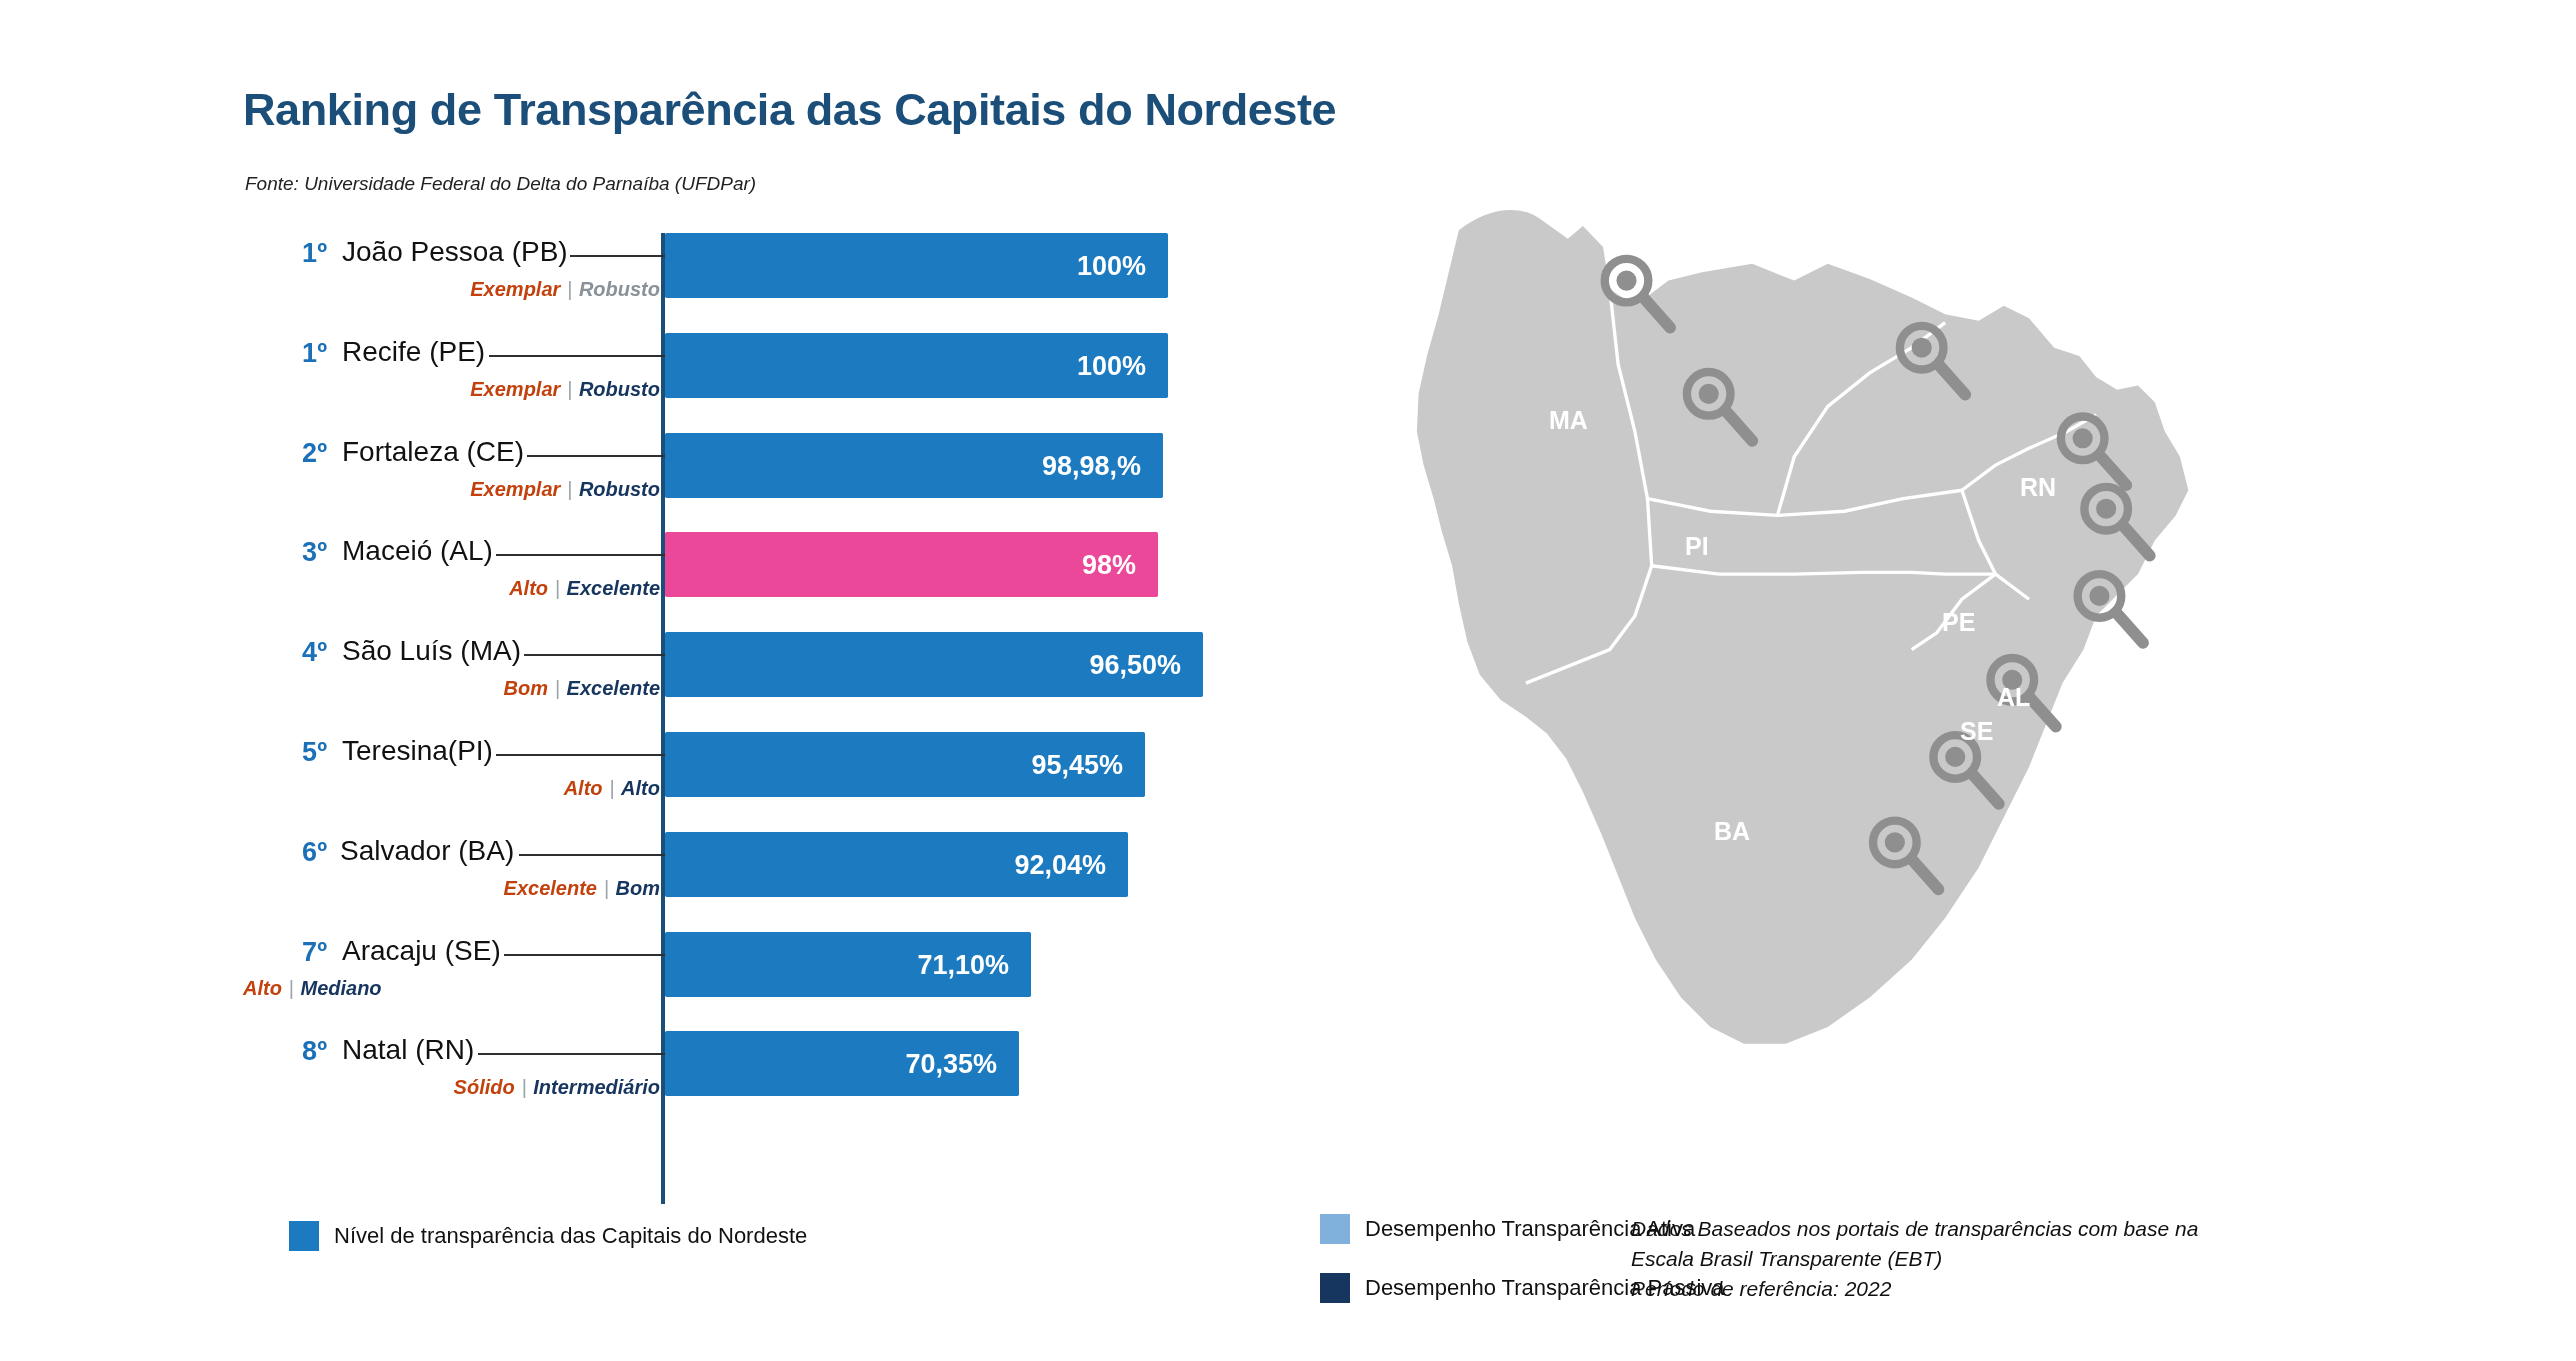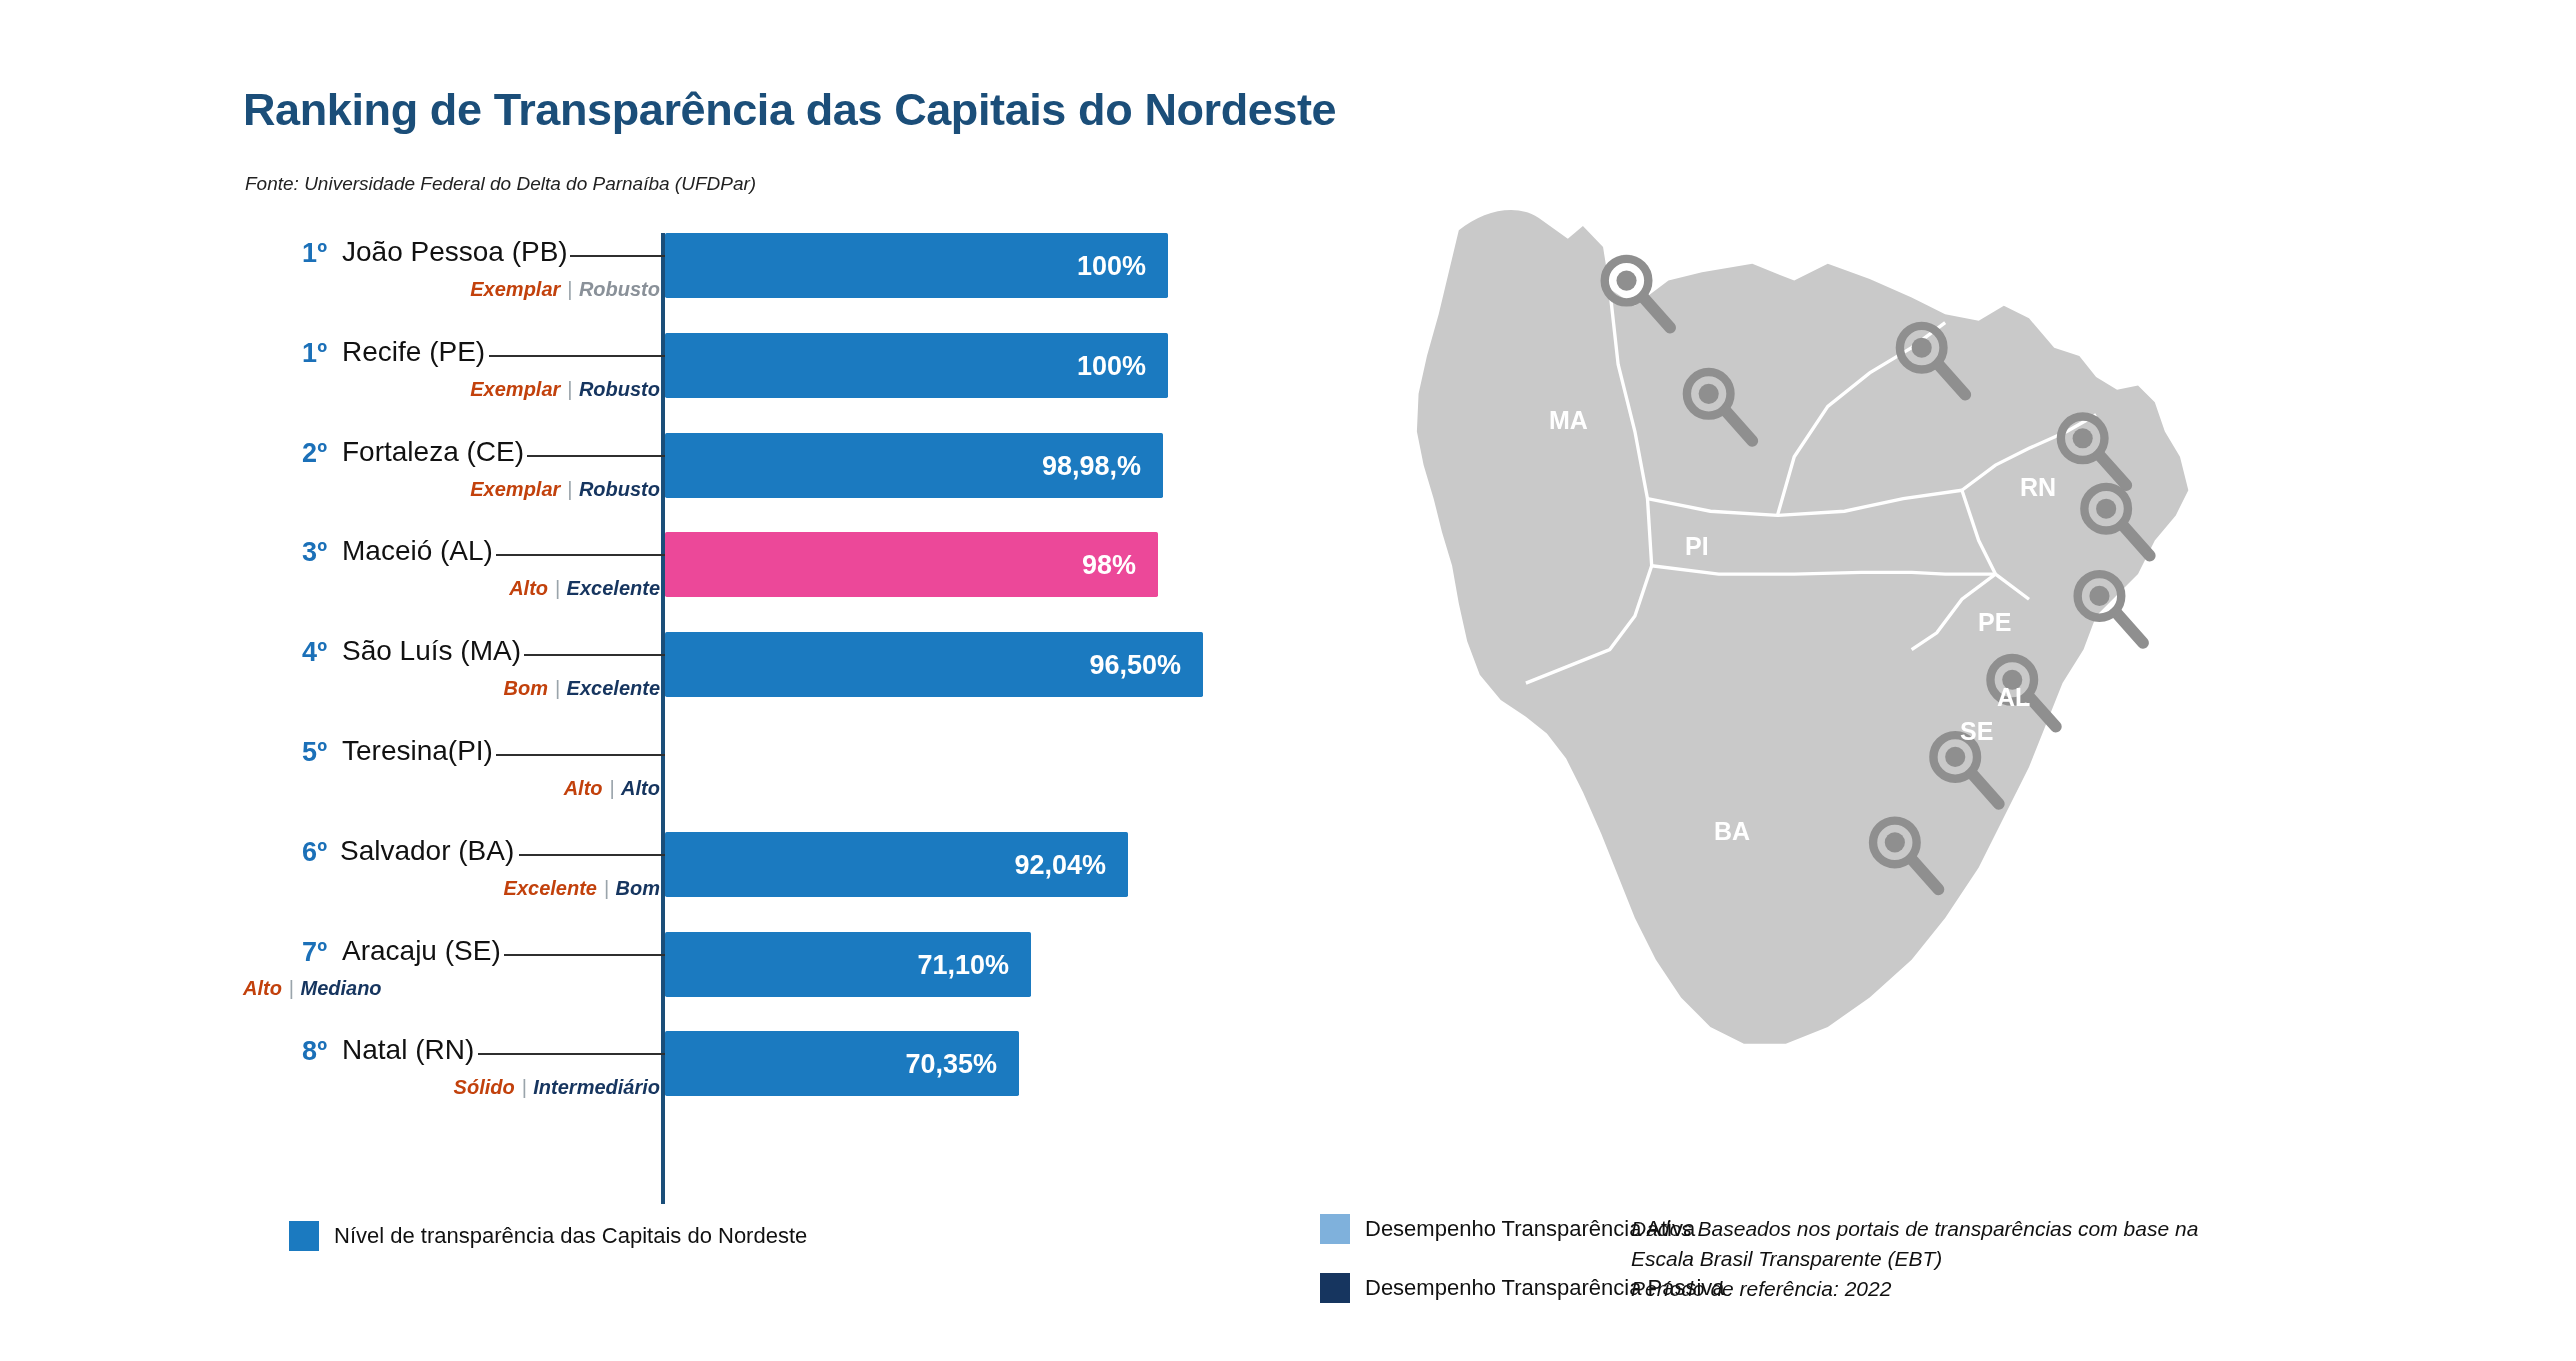--- a/index.html
+++ b/index.html
@@ -217,20 +217,23 @@
           <div class="subs" style="top: 45px; left: 0px; width: 417px; text-align: right;"><span class="sub-active">Bom</span><span class="sub-sep">|</span><span class="sub-passive">Excelente</span></div>
           <div class="bar" style="top: 0px; width: 538px; background: rgb(27, 122, 192);">
             <span class="bar-value">96,50%</span>
           </div>
         </div>
         <div class="row" style="top: 499px;">
           <div class="rank-num" style="top: 5px; left: 0px; width: 84px; text-align: right;">5º</div>
           <div class="city-name" style="top: 3.4px; left: 99px;">Teresina(PI)</div>
           <div class="leader" style="left: 253px; top: 22px; width: 169px;"></div>
           <div class="subs" style="top: 45px; left: 0px; width: 417px; text-align: right;"><span class="sub-active">Alto</span><span class="sub-sep">|</span><span class="sub-passive">Alto</span></div>
+          <div class="bar" style="top: 0px; width: 480px; background: rgb(27, 122, 192);">
+            <span class="bar-value">95,45%</span>
+          </div>
         </div>
         <div class="row" style="top: 599px;">
           <div class="rank-num" style="top: 5px; left: 0px; width: 84px; text-align: right;">6º</div>
           <div class="city-name" style="top: 3.4px; left: 97px;">Salvador (BA)</div>
           <div class="leader" style="left: 276px; top: 22px; width: 146px;"></div>
           <div class="subs" style="top: 45px; left: 0px; width: 417px; text-align: right;"><span class="sub-active">Excelente</span><span class="sub-sep">|</span><span class="sub-passive">Bom</span></div>
           <div class="bar" style="top: 0px; width: 463px; background: rgb(27, 122, 192);">
             <span class="bar-value">92,04%</span>
           </div>
         </div>
@@ -339,21 +342,21 @@
           <circle cx="640" cy="790" r="26" fill="none" stroke="#8f8f8f" stroke-width="10"></circle>
           <circle cx="640" cy="790" r="12" fill="#8f8f8f"></circle>
           <line x1="660" y1="810" x2="692" y2="846" stroke="#8f8f8f" stroke-width="14" stroke-linecap="round"></line>
         </g>
       </g>
     </svg>
 
     <div class="state-label" style="left:191px; top:226px;">MA</div>
     <div class="state-label" style="left:327px; top:352px;">PI</div>
     <div class="state-label" style="left:662px; top:293px;">RN</div>
-    <div class="state-label" style="left:620px; top:428px;">PE</div>
+    <div class="state-label" style="left:584px; top:428px;">PE</div>
     <div class="state-label" style="left:639px; top:503px;">AL</div>
     <div class="state-label" style="left:602px; top:537px;">SE</div>
     <div class="state-label" style="left:356px; top:637px;">BA</div>
   </div>
 
   <div class="map-note">
     <div>Dados Baseados nos portais de transparências com base na</div>
     <div>Escala Brasil Transparente (EBT)</div>
     <div>Período de referência: 2022</div>
   </div>

